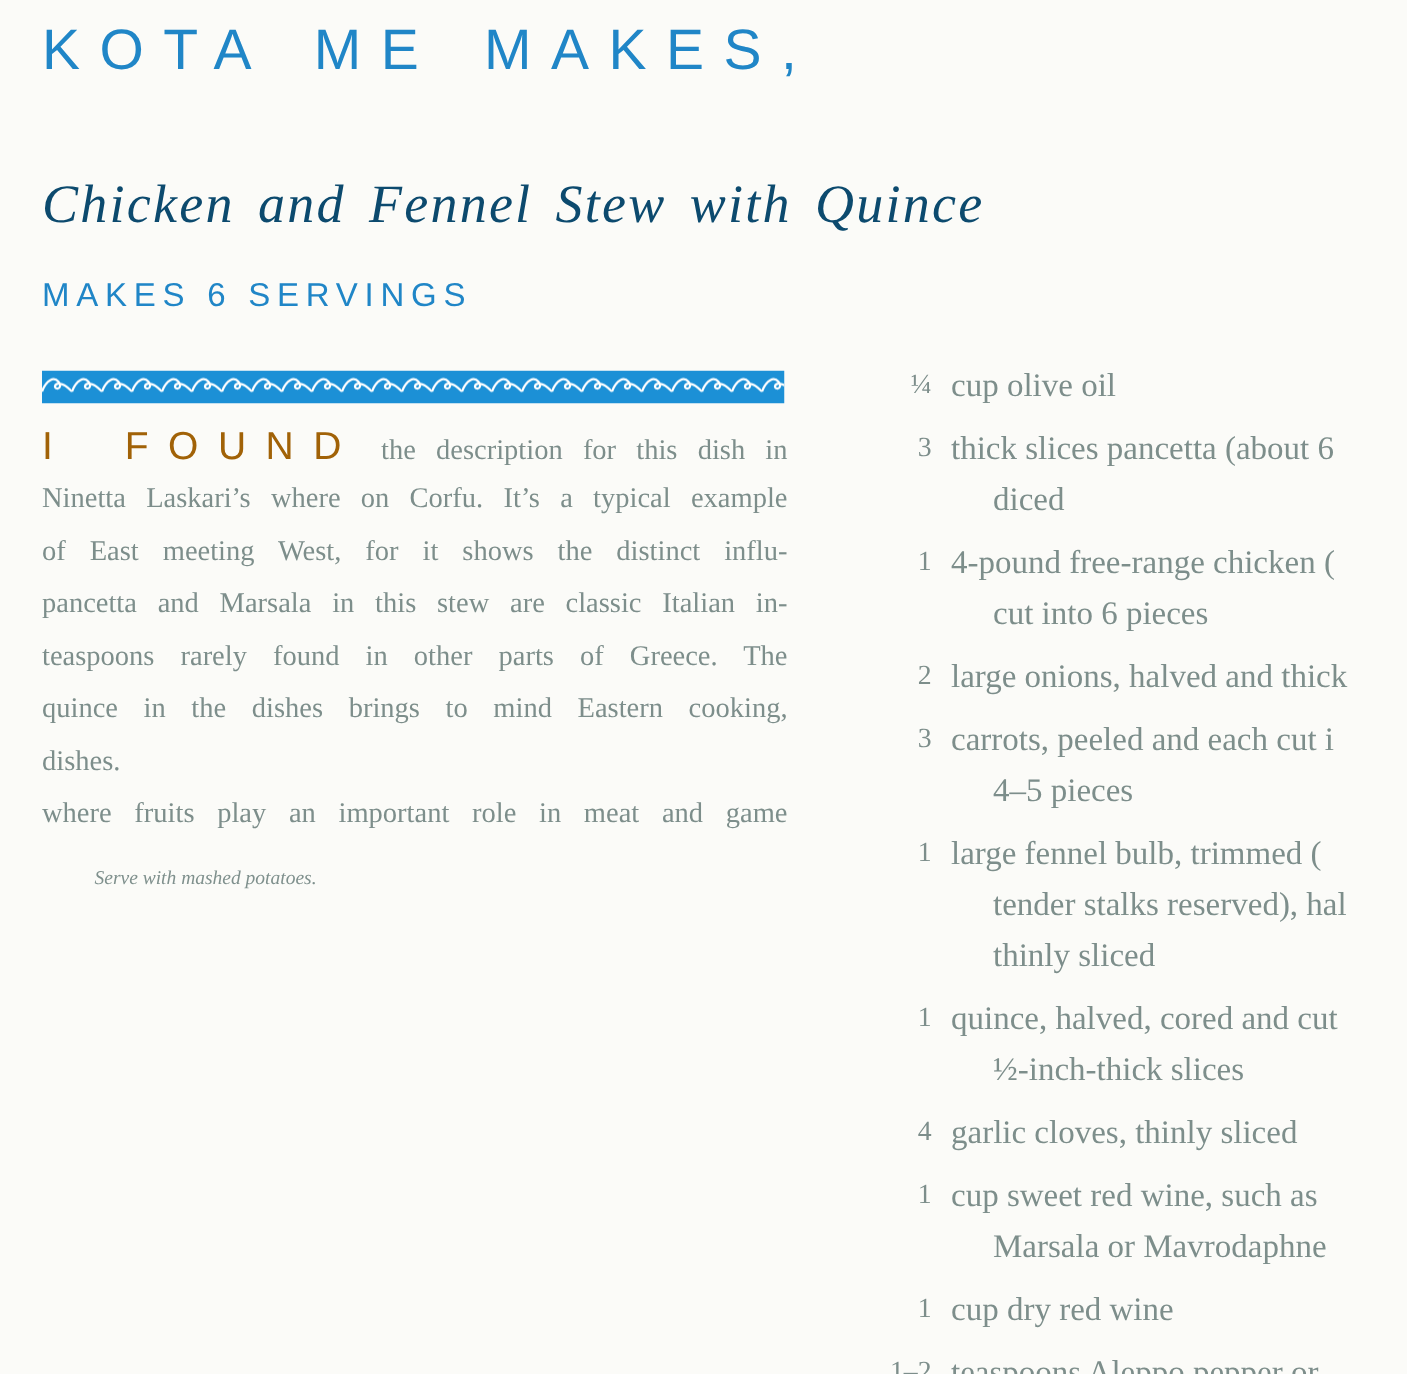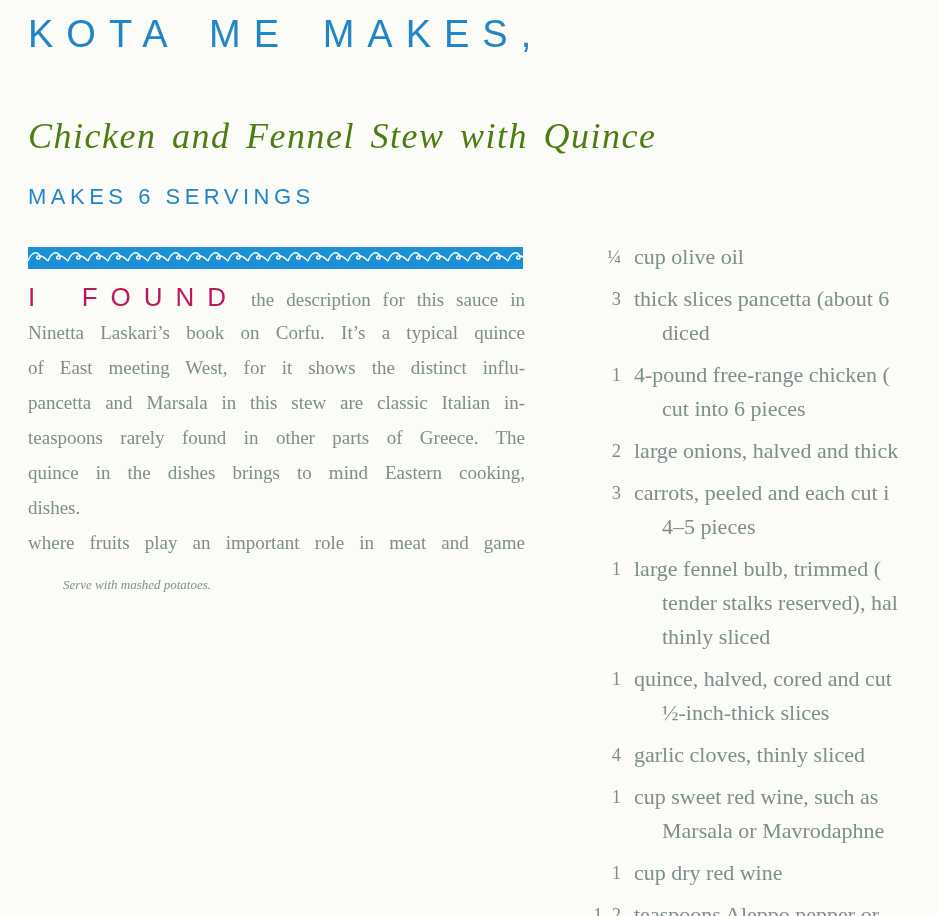--- a/index.html
+++ b/index.html
@@ -27,21 +27,21 @@
     word-spacing: 7px;
     white-space: nowrap;
   }
   .title-line { display: block; }
 
   .subtitle {
     position: absolute;
     top: 112px;
     left: 28px;
     margin: 0;
-    color: #4d7c0f;
+    color: #0c4a6e;
     font-family: "Liberation Serif", serif;
     font-weight: 400;
     font-style: italic;
     font-size: 36px;
     line-height: 48px;
     letter-spacing: 1.5px;
     word-spacing: 5px;
     white-space: nowrap;
   }
 
@@ -80,21 +80,21 @@
     white-space: nowrap;
     text-align: justify;
     text-align-last: justify;
     height: 35px;
     overflow: visible;
   }
   .para-line.last { text-align-last: left; }
   .lead-in {
     font-family: "Liberation Sans", sans-serif;
     font-size: 26px;
-    color: #be185d;
+    color: #a16207;
     letter-spacing: 13px;
     word-spacing: 6px;
   }
   .note {
     margin-top: 7px;
     padding-left: 35px;
     font-style: italic;
     font-size: 13px;
     color: #7f908d;
   }
@@ -141,23 +141,23 @@
         </pattern>
       </defs>
       <rect width="495" height="22" fill="#1c90d6"></rect>
       <rect width="495" height="22" fill="url(#wavecurl)"></rect>
     </svg>
   </div>
 
   <section class="intro">
     <div class="para-line">
       <span class="lead-in">I FOUND</span>
-      <span>the description for this sauce in</span>
-    </div>
-    <div class="para-line">Ninetta Laskari’s book on Corfu. It’s a typical quince</div>
+      <span>the description for this dish in</span>
+    </div>
+    <div class="para-line">Ninetta Laskari’s where on Corfu. It’s a typical example</div>
     <div class="para-line">of East meeting West, for it shows the distinct influ-</div>
     <div class="para-line">pancetta and Marsala in this stew are classic Italian in-</div>
     <div class="para-line">teaspoons rarely found in other parts of Greece. The</div>
     <div class="para-line">quince in the dishes brings to mind Eastern cooking,</div>
     <div class="para-line last">dishes.</div>
     <div class="para-line">where fruits play an important role in meat and game</div>
     <div class="note">Serve with mashed potatoes.</div>
   </section>
 
   <section class="ingredients">

